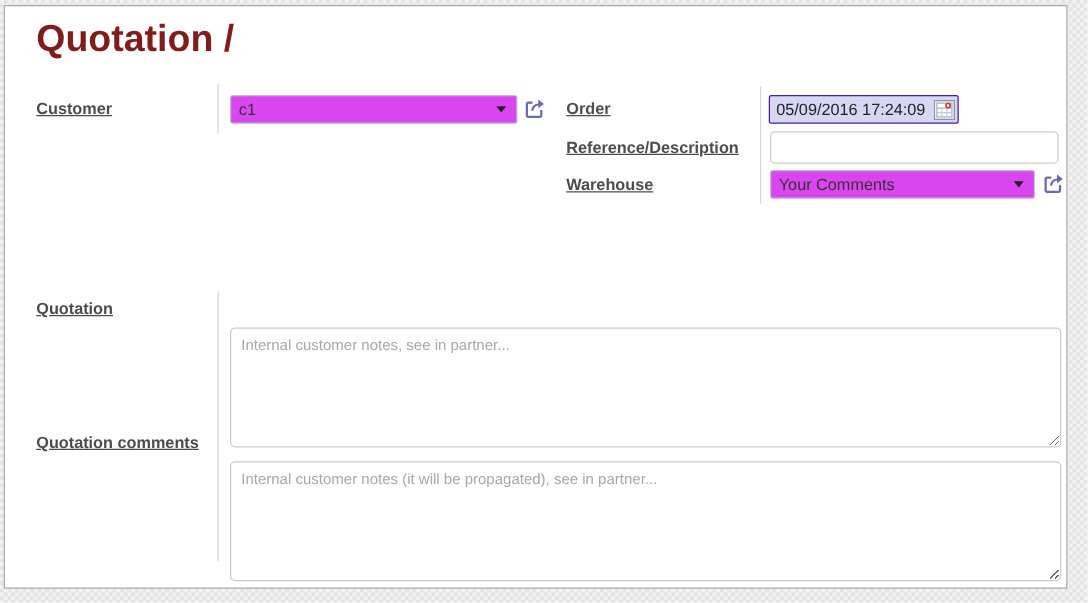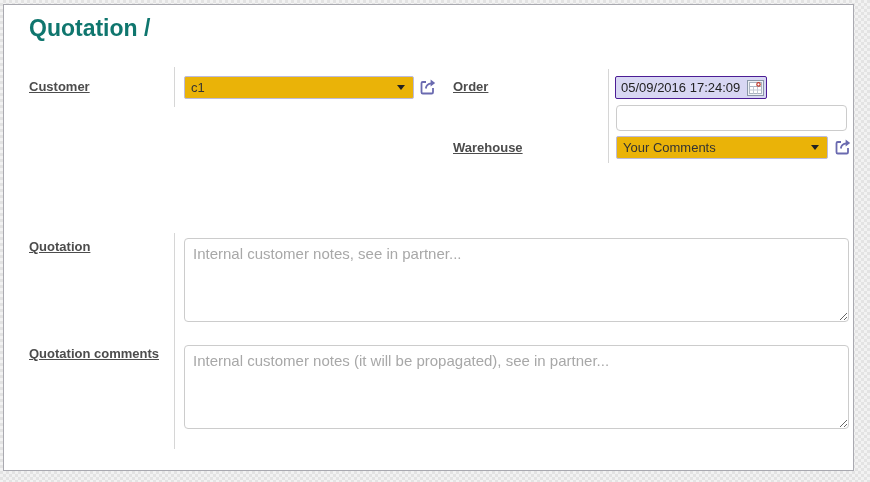--- a/index.html
+++ b/index.html
@@ -12,33 +12,33 @@
       linear-gradient(45deg,#e3e3e3 25%,transparent 25%,transparent 75%,#e3e3e3 75%);
     background-size:6px 6px;
     background-position:0 0,3px 3px;
   }
   .sheet{
     position:absolute;left:3px;top:4px;width:851px;height:467px;
     background:#ffffff;border:1px solid #a9a9b0;box-sizing:border-box;
   }
   .title{
     position:absolute;left:25px;top:10px;margin:0;
-    font-size:23px;font-weight:bold;color:#0f766e;letter-spacing:0;
+    font-size:30px;font-weight:bold;color:#7f1d1d;letter-spacing:0;
   }
   .lbl{
     position:absolute;font-size:13px;font-weight:bold;color:#4c4c4c;line-height:16px;white-space:nowrap;text-decoration:underline;
   }
   .sep{position:absolute;width:1px;background:#d6d6d6;}
   .sep-left-top{left:170px;top:62px;height:40px;}
   .sep-right-top{left:604px;top:64px;height:94px;}
   .sep-bottom{left:170px;top:228px;height:216px;}
 
   .m2o{
     position:absolute;height:23px;box-sizing:border-box;
-    background:#eab308;border:1px solid #bcbbdd;border-radius:2px;
+    background:#d946ef;border:1px solid #bcbbdd;border-radius:2px;
     display:flex;align-items:center;cursor:pointer;
   }
   .m2o .m2o-text{font-size:13px;color:#333;padding-left:6px;flex:1;overflow:hidden;white-space:nowrap;}
   .caret{
     width:0;height:0;border-left:4px solid transparent;border-right:4px solid transparent;
     border-top:5px solid #222;margin-right:8px;flex:0 0 auto;
   }
   .customer-field{left:180px;top:71px;width:230px;}
   .warehouse-field{left:612px;top:131px;width:212px;}
 
@@ -70,24 +70,24 @@
   .tab{
     display:flex;align-items:center;padding:0 14px;font-size:13.5px;color:#8a8a8a;
     cursor:pointer;white-space:nowrap;
   }
   .tab.active{
     background:#fff;color:#4c4c4c;border:1px solid #d5d5d5;border-bottom:1px solid #ffffff;
     border-radius:4px 4px 0 0;margin-bottom:-1px;padding:0 16px;
   }
 
   .ta{
-    position:absolute;left:180px;width:665px;height:84px;box-sizing:border-box;
+    position:absolute;left:180px;width:665px;height:96px;box-sizing:border-box;
     border:1px solid #cccccc;border-radius:4px;padding:6px 8px;
-    font-size:15px;color:#444;font-family:"Liberation Sans","DejaVu Sans",sans-serif;
-    outline:none;resize:both;background:#fff;
+    font-size:12px;color:#444;font-family:"Liberation Sans","DejaVu Sans",sans-serif;
+    outline:none;resize:both;background:#fff;margin-top:24px;
   }
   .ta::placeholder,.txt-input::placeholder{color:#a8a8a8;opacity:1;}
   .ta-comments{top:233px;}
   .ta-propagated{top:340px;}
 </style>
 </head>
 <body>
 
 <div>
   <div class="sheet">
@@ -124,20 +124,21 @@
             <line x1="2.5" y1="6.5" x2="14.5" y2="6.5" stroke="#aab4c0"></line>
             <line x1="6.5" y1="6.5" x2="6.5" y2="13.5" stroke="#c3cad4"></line>
             <line x1="10.5" y1="6.5" x2="10.5" y2="13.5" stroke="#c3cad4"></line>
             <line x1="2.5" y1="10" x2="14.5" y2="10" stroke="#c3cad4"></line>
             <circle cx="11.5" cy="4.4" r="1.7" fill="none" stroke="#c0392b" stroke-width="1.2"></circle>
           </svg>
         </span>
       </button>
     </div>
 
+    <span class="lbl" style="left:449px;top:105px">Reference/Description</span>
     <input class="txt-input" type="text" value="" style="">
 
     <span class="lbl" style="left:449px;top:135px">Warehouse</span>
     <div class="m2o warehouse-field">
       <span class="m2o-text">Your Comments</span>
       <span class="caret"></span>
     </div>
     <button class="extlink ext-warehouse">
       <span>
         <svg width="19" height="19" viewBox="0 0 19 19">

